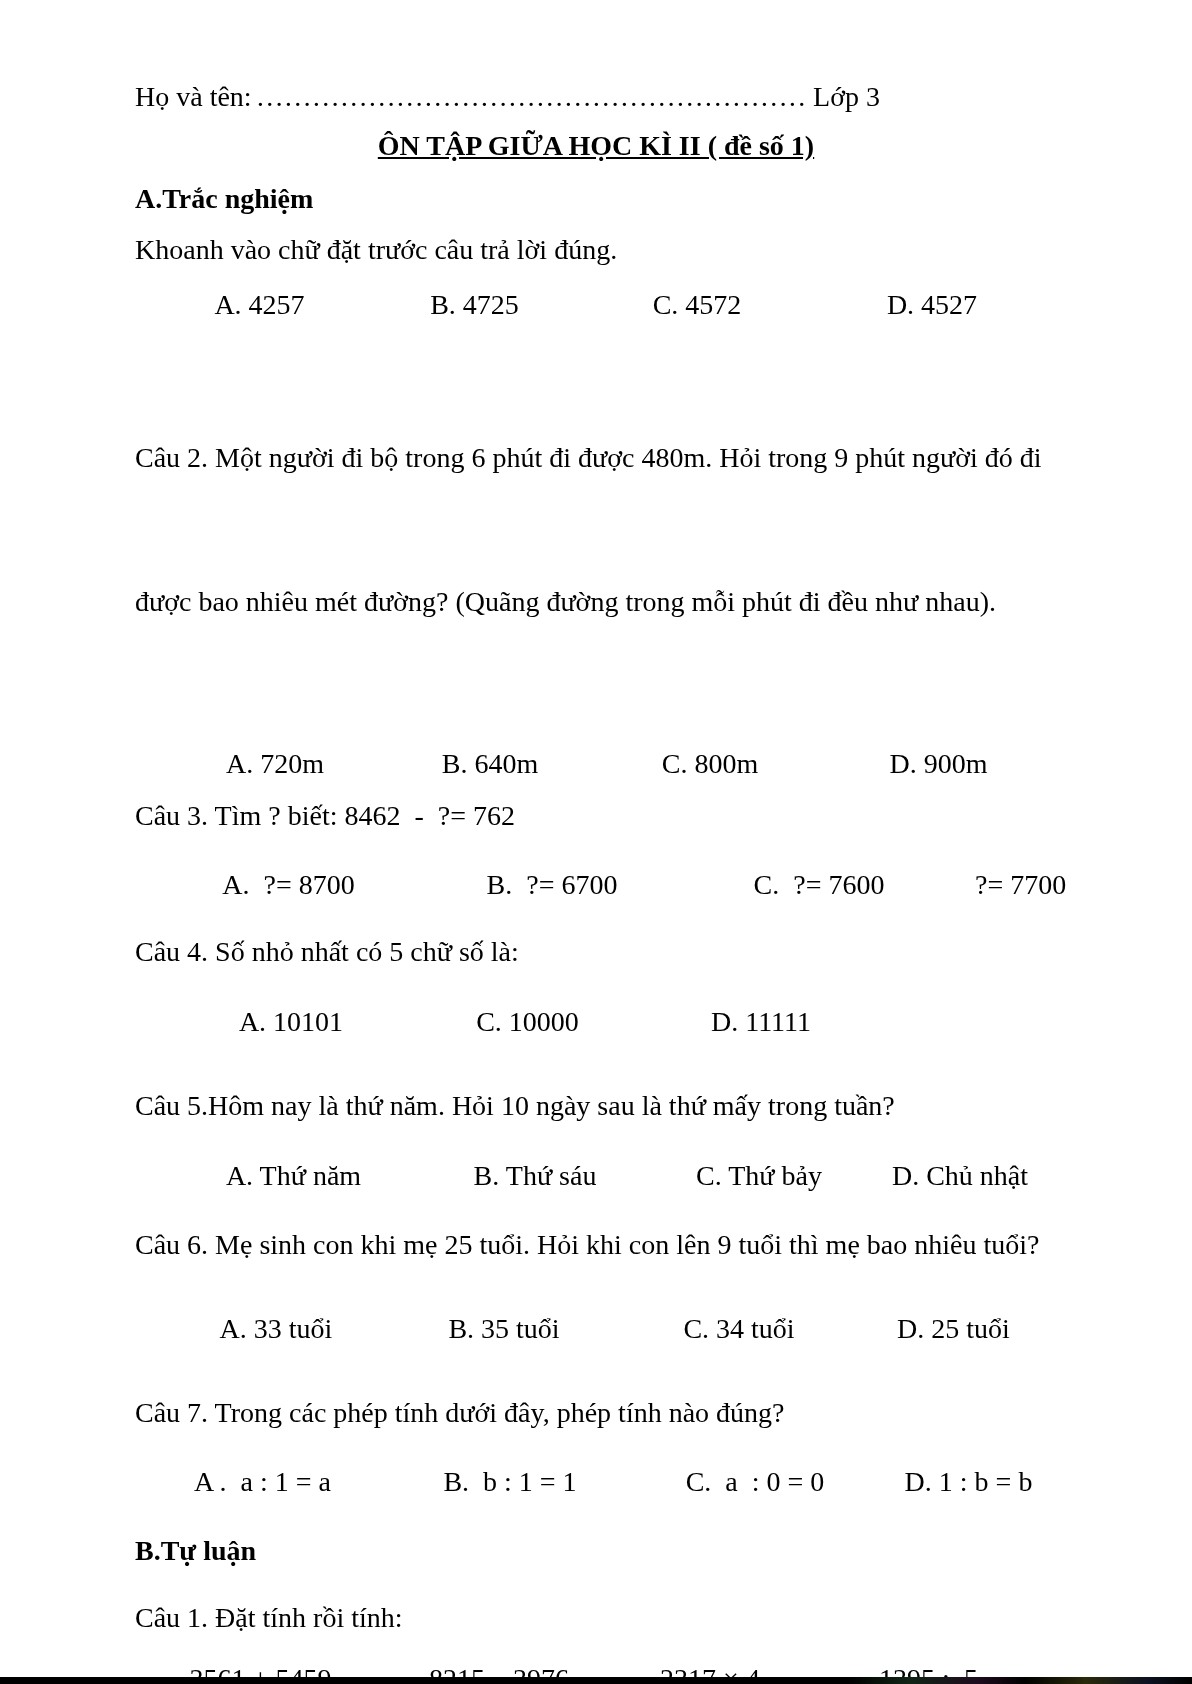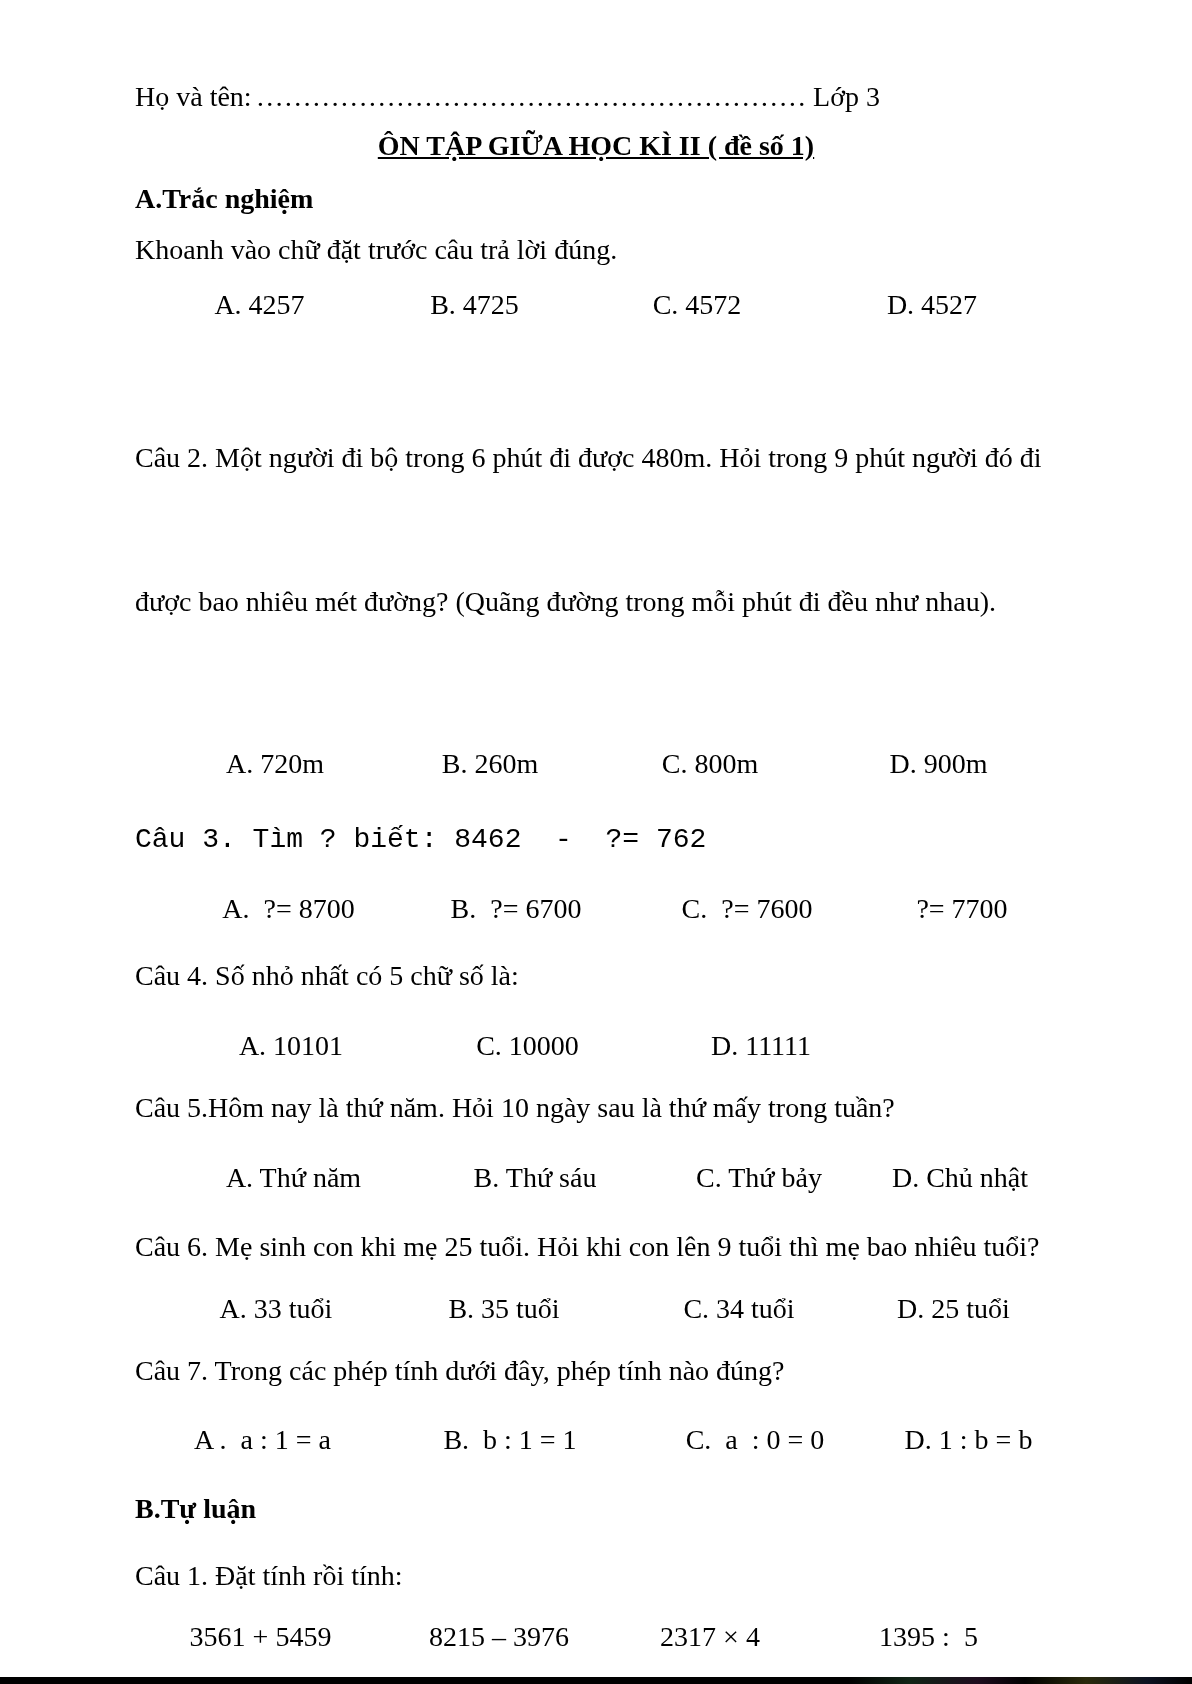--- a/index.html
+++ b/index.html
@@ -37,21 +37,21 @@
     overflow:hidden;
     white-space:nowrap;
     margin:0 6px 0 4px;
   }
   .header-row .lbl{flex:0 0 auto;white-space:pre;}
   
   .opts{display:grid;line-height:40px;text-align:center;}
   .opts span{white-space:pre;}
   .o1{padding-left:22px;grid-template-columns:205px 225px 220px auto;}
   .o2{padding-left:35px;grid-template-columns:210px 220px 220px auto;}
-  .o3{padding-left:37px;grid-template-columns:233px 222px 240px auto;}
+  .o3{padding-left:37px;grid-template-columns:233px 222px 240px auto;gap:36px;}
   .o4{padding-left:37px;grid-template-columns:238px 235px 232px auto;}
   .o5{padding-left:37px;grid-template-columns:243px 240px 208px auto;}
   .o6{padding-left:37px;grid-template-columns:208px 248px 222px auto;}
   .o7{padding-left:0px;grid-template-columns:255px 240px 250px auto;}
   .expr{padding-left:8px;grid-template-columns:235px 242px 180px auto;}
   
   .bottom-bar{
     position:absolute;
     left:0;right:0;bottom:0;
     height:7px;
@@ -67,22 +67,22 @@
       rgba(90,200,120,0.18) 18%,
       rgba(200,80,200,0.15) 38%,
       rgba(0,0,0,0) 52%,
       rgba(230,230,60,0.18) 70%,
       rgba(80,120,220,0.15) 88%,
       rgba(0,0,0,0) 100%);
   }
   
   .mt9{margin-top:9px;text-decoration:underline;} .mt11{margin-top:11px;}
   .mt13{margin-top:13px;} .mt15{margin-top:15px;}
-  .mt21{margin-top:21px;} .mt22{margin-top:22px;} .mt24{margin-top:36px;font-family:Liberation Mono, monospace;}
-  .mt27{margin-top:27px;} .mt28{margin-top:22px;} .mt29{margin-top:29px;}
+  .mt21{margin-top:21px;} .mt22{margin-top:22px;} .mt24{margin-top:12px;}
+  .mt27{margin-top:27px;} .mt28{margin-top:44px;} .mt29{margin-top:29px;}
   .mt30{margin-top:30px;}
 </style>
 </head>
 <body>
 
 <div class="page">
   <div class="content">
 
     <div class="header-row">
       <span class="lbl">Họ và tên:</span>
@@ -101,21 +101,21 @@
       <span>C. 4572</span>
       <span>D. 4527</span>
     </div>
 
     <div class="para mt13">
       <div>Câu 2. Một người đi bộ trong 6 phút đi được 480m. Hỏi trong 9 phút người đó đi</div>
       <div>được bao nhiêu mét đường? (Quãng đường trong mỗi phút đi đều như nhau).</div>
     </div>
     <div class="opts o2 mt22">
       <span>A. 720m</span>
-      <span>B. 260m</span>
+      <span>B. 640m</span>
       <span>C. 800m</span>
       <span>D. 900m</span>
     </div>
 
     <div class="line mt24">Câu 3. Tìm ? biết: 8462  -  ?= 762</div>
     <div class="opts o3 mt29">
       <span>A.  ?= 8700</span>
       <span>B.  ?= 6700</span>
       <span>C.  ?= 7600</span>
       <span>?= 7700</span>

